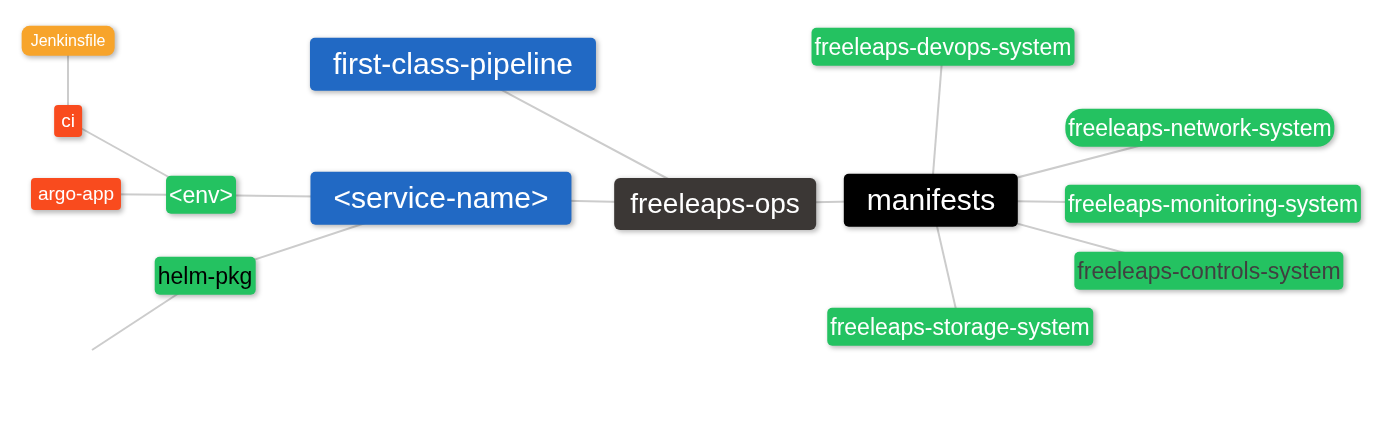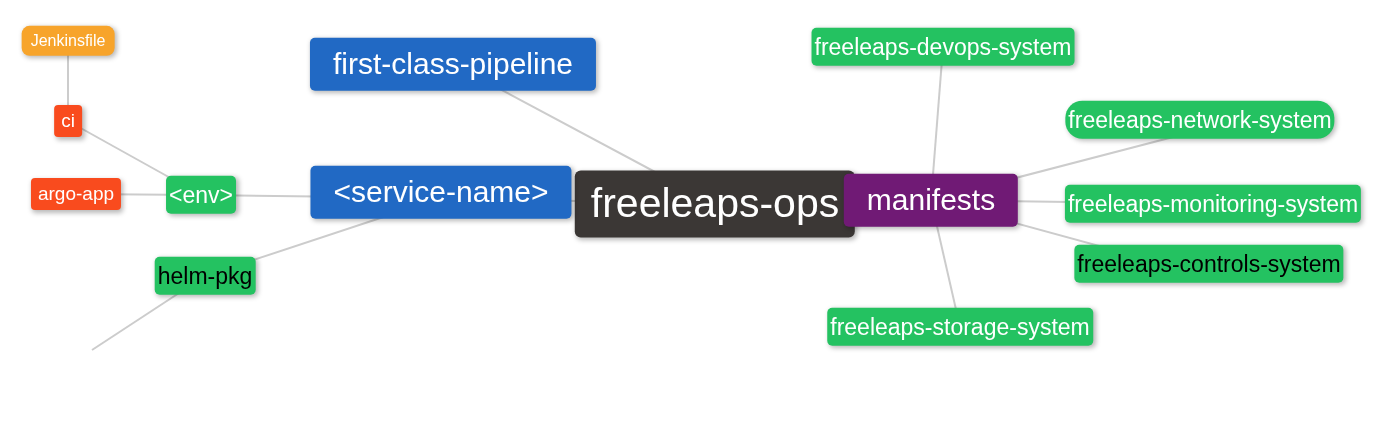--- a/index.html
+++ b/index.html
@@ -39,21 +39,21 @@
     position: absolute;
     transform: translate(-50%, -50%);
     color: #ffffff;
     white-space: nowrap;
     line-height: 1.15;
     text-align: center;
     box-shadow: 2px 2px 5px rgba(0,0,0,0.28);
     cursor: default;
     user-select: none;
   }
-  .d0 { font-size: 41px; padding: 10px 16px; border-radius: 6px; }
+  .d0 { font-size: 28px; padding: 10px 16px; border-radius: 6px; }
   .d1 { font-size: 30px; padding: 9px 23px; border-radius: 5px; }
   .d2 { font-size: 23px; padding: 6px 3px; border-radius: 5px; }
   .d3 { font-size: 19px; padding: 5px 7px;  border-radius: 4px; }
   .d4 { font-size: 16px; padding: 6px 9px;  border-radius: 8px; }
 </style>
 </head>
 <body>
 
 <div class="canvas">
   <svg class="edges" xmlns="http://www.w3.org/2000/svg" viewBox="0 0 1390 421">
@@ -68,26 +68,26 @@
       <line x1="931" y1="200" x2="715" y2="204" stroke="#cccccc"></line>
       <line x1="943" y1="47" x2="931" y2="200" stroke="#cccccc"></line>
       <line x1="1200" y1="130" x2="931" y2="200" stroke="#cccccc"></line>
       <line x1="1213" y1="204" x2="931" y2="200" stroke="#cccccc"></line>
       <line x1="1209" y1="276" x2="931" y2="200" stroke="#cccccc"></line>
       <line x1="960" y1="327" x2="931" y2="200" stroke="#cccccc"></line>
     </svg>
   <div class="nodes">
       <div class="node d0" style="left: 715px; top: 204px; background: rgb(59, 55, 53); color: rgb(255, 255, 255);">freeleaps-ops</div>
       <div class="node d1" style="left: 453px; top: 64px; background: rgb(33, 105, 196); color: rgb(255, 255, 255);">first-class-pipeline</div>
-      <div class="node d1" style="left: 441px; top: 192px; background: rgb(33, 105, 196); color: rgb(255, 255, 255);">&lt;service-name&gt;</div>
-      <div class="node d1" style="left: 931px; top: 200px; background: #701a75; color: rgb(255, 255, 255);">manifests</div>
+      <div class="node d1" style="left: 441px; top: 198px; background: rgb(33, 105, 196); color: rgb(255, 255, 255);">&lt;service-name&gt;</div>
+      <div class="node d1" style="left: 931px; top: 200px; background: #000000; color: rgb(255, 255, 255);">manifests</div>
       <div class="node d2" style="left: 201px; top: 195px; background: rgb(36, 194, 97); color: rgb(255, 255, 255);">&lt;env&gt;</div>
       <div class="node d2" style="left: 205px; top: 276px; background: rgb(36, 194, 97); color: #000000;">helm-pkg</div>
       <div class="node d2" style="left: 943px; top: 47px; background: rgb(36, 194, 97); color: rgb(255, 255, 255);">freeleaps-devops-system</div>
-      <div class="node d2" style="left: 1200px; top: 120px; background: rgb(36, 194, 97); color: rgb(255, 255, 255); border-radius: 17px;">freeleaps-network-system</div>
+      <div class="node d2" style="left: 1200px; top: 128px; background: rgb(36, 194, 97); color: rgb(255, 255, 255); border-radius: 17px;">freeleaps-network-system</div>
       <div class="node d2" style="left: 1213px; top: 204px; background: rgb(36, 194, 97); color: rgb(255, 255, 255);">freeleaps-monitoring-system</div>
-      <div class="node d2" style="left: 1209px; top: 264px; background: rgb(36, 194, 97); color: #000000;">freeleaps-controls-system</div>
+      <div class="node d2" style="left: 1209px; top: 271px; background: rgb(36, 194, 97); color: #404040;">freeleaps-controls-system</div>
       <div class="node d2" style="left: 960px; top: 327px; background: rgb(36, 194, 97); color: rgb(255, 255, 255);">freeleaps-storage-system</div>
       <div class="node d3" style="left: 68px; top: 121px; background: rgb(249, 75, 30); color: rgb(255, 255, 255);">ci</div>
       <div class="node d3" style="left: 76px; top: 194px; background: rgb(249, 75, 30); color: rgb(255, 255, 255);">argo-app</div>
       <div class="node d4" style="left: 68px; top: 41px; background: rgb(247, 164, 43); color: rgb(255, 255, 255);">Jenkinsfile</div>
     </div>
 </div>
 
 </body></html>

